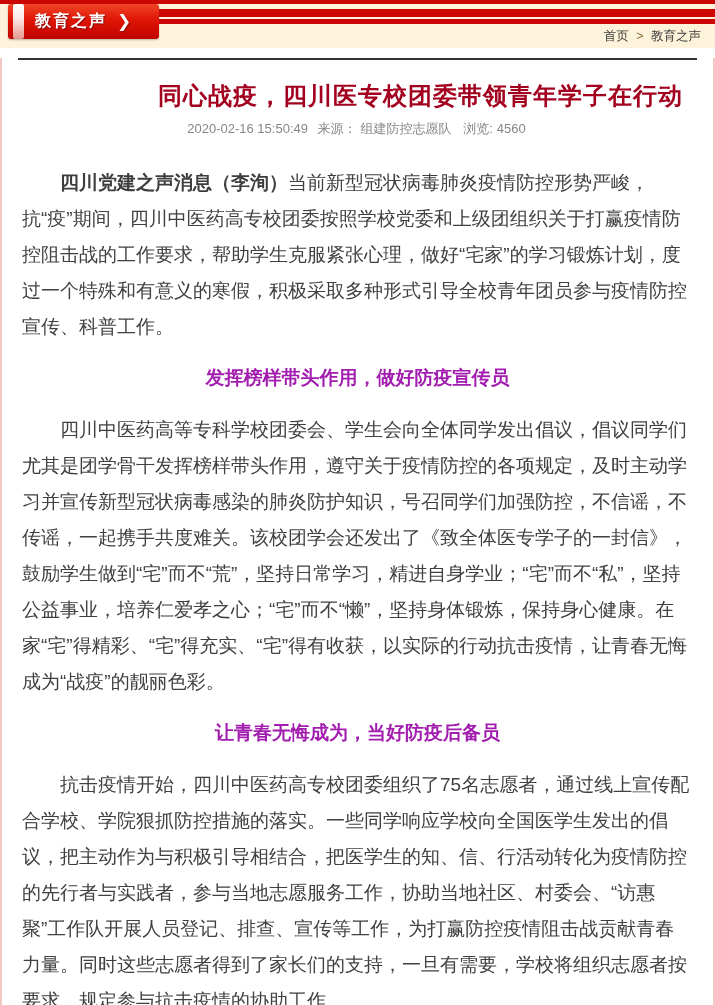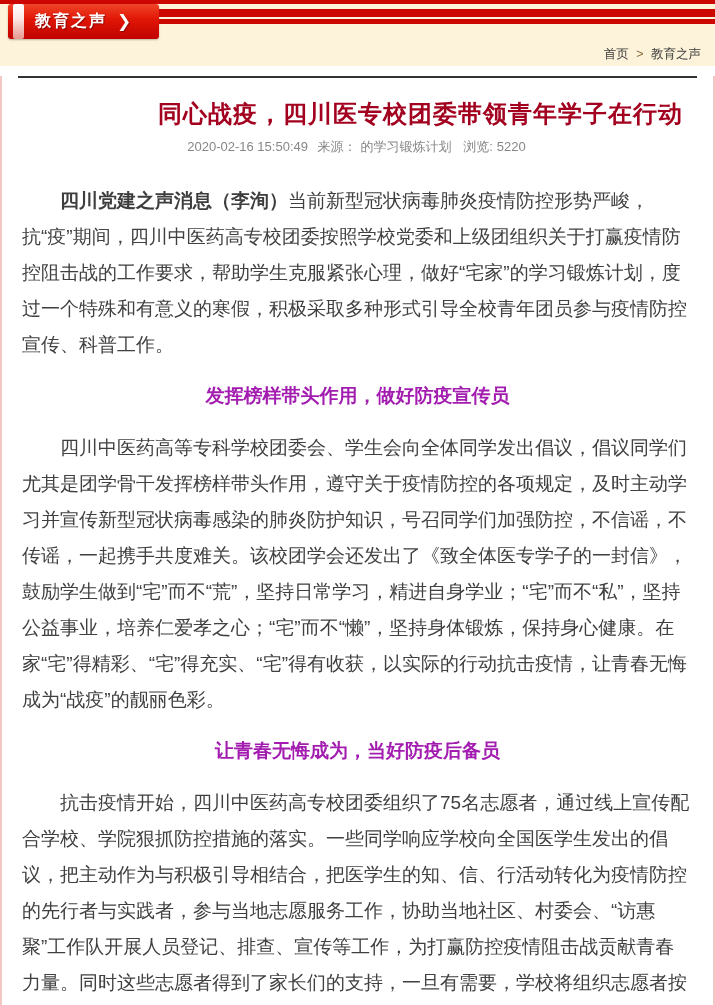--- a/index.html
+++ b/index.html
@@ -6,21 +6,21 @@
   html, body { background: #ffffff; }
   body {
     width: 715px;
     font-family: "Liberation Sans", "DejaVu Sans", sans-serif;
   }
   .page { width: 715px; min-height: 1005px; position: relative; }
 
   
   .banner {
     position: relative;
-    height: 66px;
+    height: 48px;
     background: #fdf3da;
     overflow: hidden;
   }
   .banner-top-stripe {
     position: absolute; top: 0; left: 0; right: 0; height: 4px;
     background: #cc0702;
   }
   .banner-tab {
     position: absolute; left: 8px; top: 4px;
     width: 151px; height: 35px;
@@ -142,22 +142,22 @@
     </div>
   </div>
 
   <div class="content">
     <div class="divider"></div>
 
     <h1 class="article-title">同心战疫，四川医专校团委带领青年学子在行动</h1>
 
     <div class="article-meta">
       <span>2020-02-16 15:50:49</span>
-      <span><span>来源：</span><span>的学习锻炼计划</span></span>
-      <span><span>浏览:</span><span>5220</span></span>
+      <span><span>来源：</span><span>组建防控志愿队</span></span>
+      <span><span>浏览:</span><span>4560</span></span>
     </div>
 
     <div class="article-body">
       <p><span class="lead-bold">四川党建之声消息（李洵）</span><span>当前新型冠状病毒肺炎疫情防控形势严峻，抗“疫”期间，四川中医药高专校团委按照学校党委和上级团组织关于打赢疫情防控阻击战的工作要求，帮助学生克服紧张心理，做好“宅家”的学习锻炼计划，度过一个特殊和有意义的寒假，积极采取多种形式引导全校青年团员参与疫情防控宣传、科普工作。</span></p>
 
       <h2 class="section-heading">发挥榜样带头作用，做好防疫宣传员</h2>
 
       <p>四川中医药高等专科学校团委会、学生会向全体同学发出倡议，倡议同学们尤其是团学骨干发挥榜样带头作用，遵守关于疫情防控的各项规定，及时主动学习并宣传新型冠状病毒感染的肺炎防护知识，号召同学们加强防控，不信谣，不传谣，一起携手共度难关。该校团学会还发出了《致全体医专学子的一封信》，鼓励学生做到“宅”而不“荒”，坚持日常学习，精进自身学业；“宅”而不“私”，坚持公益事业，培养仁爱孝之心；“宅”而不“懒”，坚持身体锻炼，保持身心健康。在家“宅”得精彩、“宅”得充实、“宅”得有收获，以实际的行动抗击疫情，让青春无悔成为“战疫”的靓丽色彩。</p>
 
       <h2 class="section-heading">让青春无悔成为，当好防疫后备员</h2>

